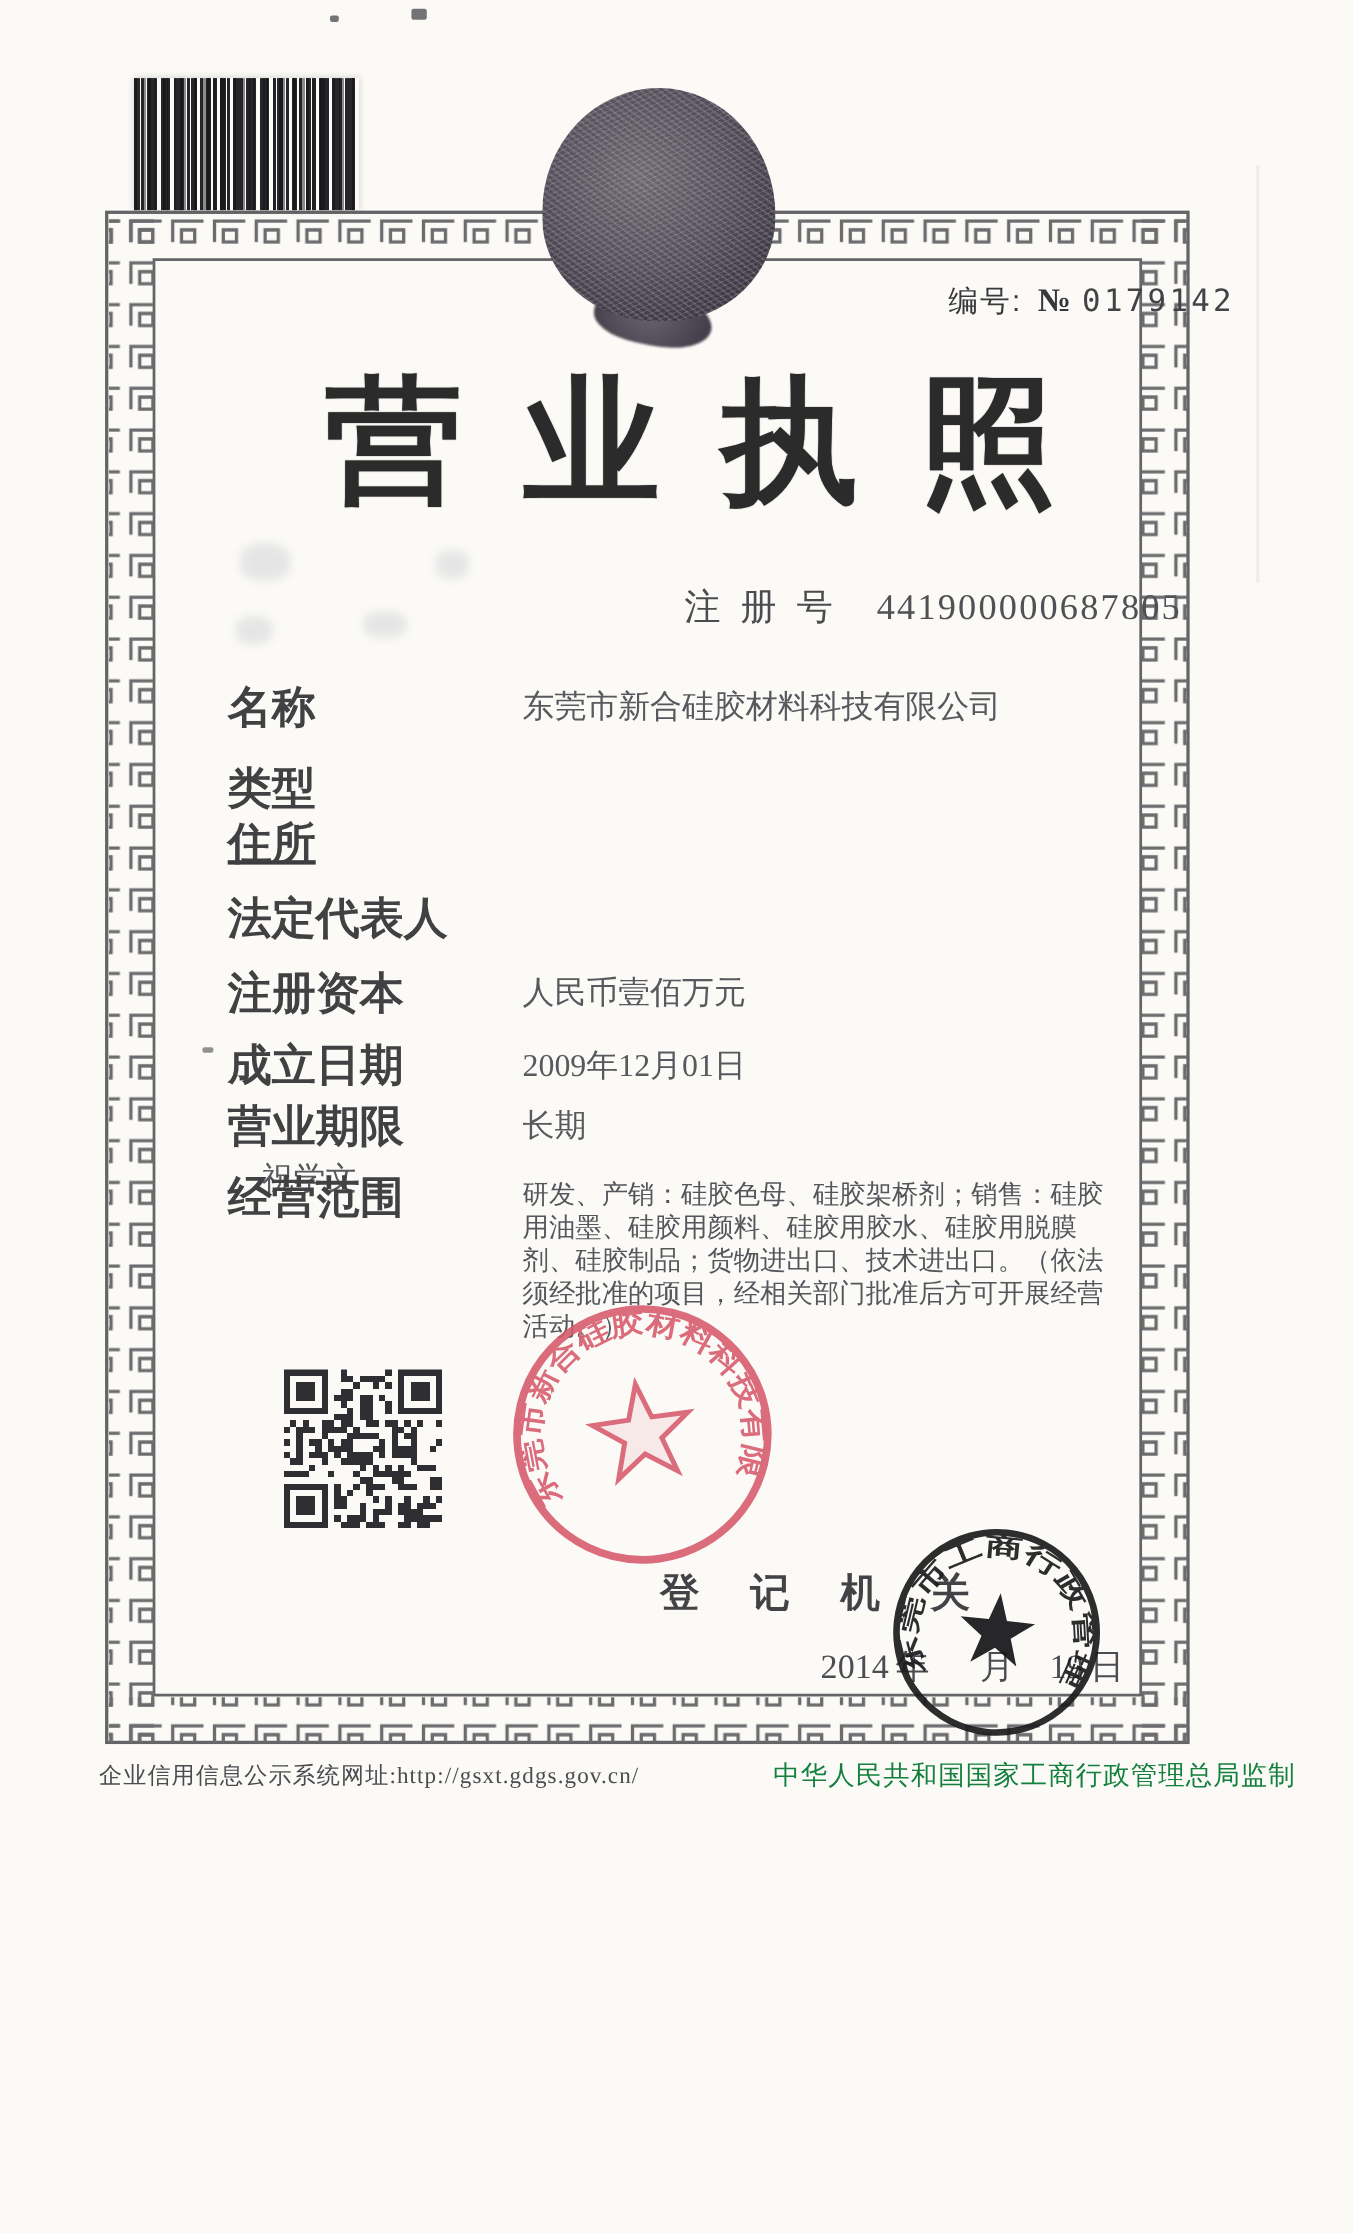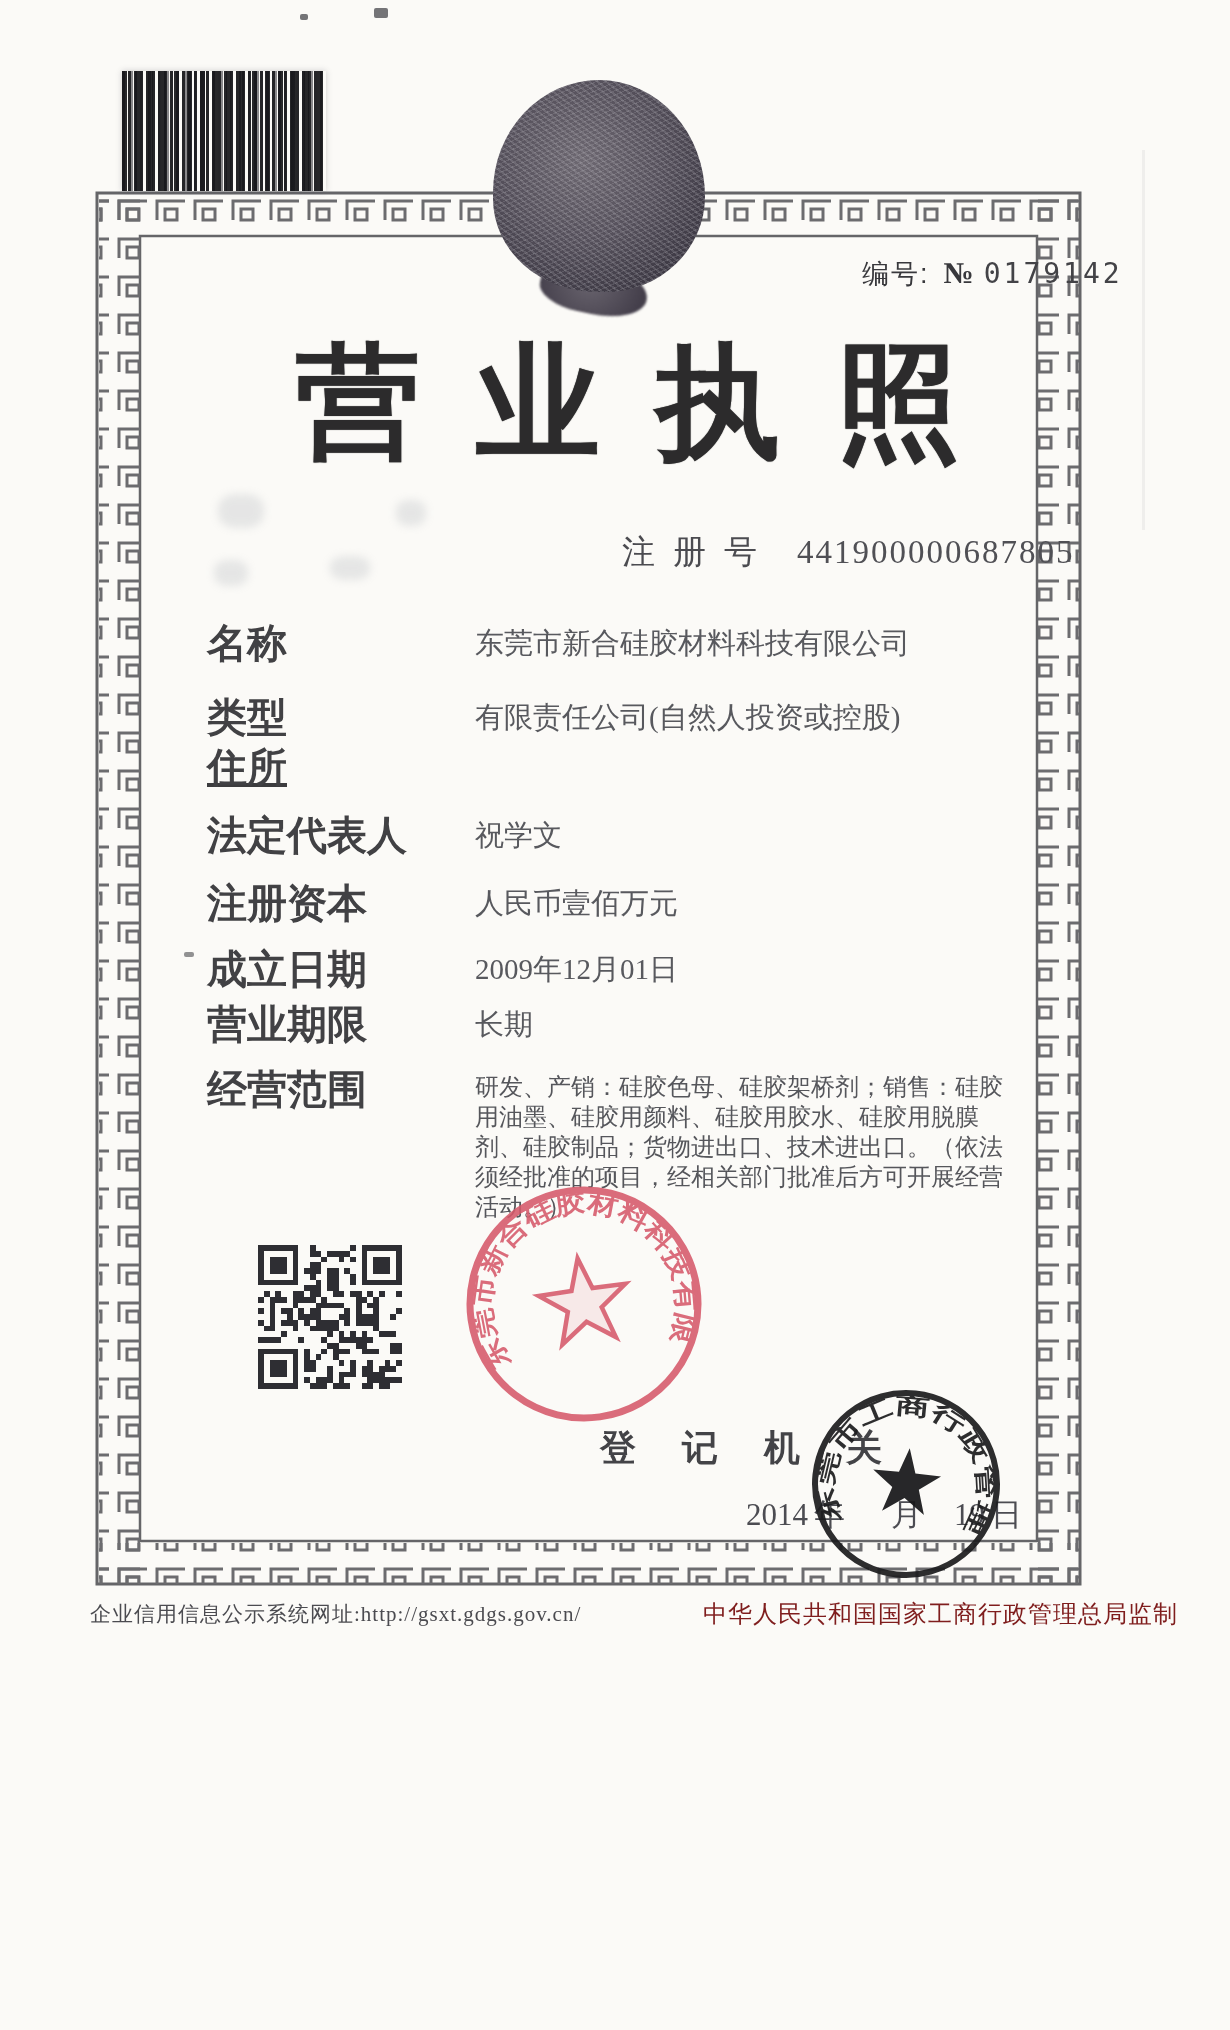--- a/index.html
+++ b/index.html
@@ -90,21 +90,21 @@
     font-family:"Liberation Sans","DejaVu Sans",sans-serif;
     font-size:36px;font-weight:700;letter-spacing:18px;color:#434347;white-space:nowrap;
   }
   .dateline{left:746px;top:1494px;z-index:5;font-size:31px;color:#4c4c52;white-space:nowrap;}
   .dateline span{margin-right:6px;}
   .dateline .gap{display:inline-block;width:34px;}
   .dateline .gap2{display:inline-block;width:20px;}
 
   
   .footer-left{left:90px;top:1600px;z-index:4;font-size:21px;color:#4b4b50;letter-spacing:1px;}
-  .footer-right{left:703px;top:1598px;z-index:4;font-size:24px;color:#7f1d1d;letter-spacing:1px;}
+  .footer-right{left:703px;top:1598px;z-index:4;font-size:24px;color:#15803d;letter-spacing:1px;}
 
   
   .ghost{z-index:2;background:#9aa0a8;border-radius:40%;filter:blur(4px);opacity:.22;}
   .speck{z-index:2;background:#3a3a40;border-radius:2px;opacity:.7;}
   .streak{left:1142px;top:150px;width:3px;height:380px;background:#8a8a90;opacity:.1;z-index:1;}
 </style>
 </head>
 <body>
 
 <svg id="border-svg" class="abs" width="1230" height="2030">
@@ -146,26 +146,25 @@
 <div class="abs regline">
   <span class="rlabel">注册号</span><span class="rnum">441900000687805</span>
 </div>
 
 <div class="abs row" style="top:622px;">
   <div class="flabel">名称</div>
   <div class="fvalue">东莞市新合硅胶材料科技有限公司</div>
 </div>
 <div class="abs row" style="top:696px;">
   <div class="flabel">类型</div>
-  <div class="fvalue">有限责任公司(自然人投资或控股)</div>
 </div>
 <div class="abs row" style="top:746px;text-decoration:underline;">
   <div class="flabel">住所</div>
 </div>
-<div class="abs row" style="top:814px;">
+<div class="abs row" style="top:814px;flex-direction:column;">
   <div class="flabel">法定代表人</div>
   <div class="fvalue">祝学文</div>
 </div>
 <div class="abs row" style="top:882px;">
   <div class="flabel">注册资本</div>
   <div class="fvalue">人民币壹佰万元</div>
 </div>
 <div class="abs row" style="top:948px;justify-content:space-between;">
   <div class="flabel">成立日期</div>
   <div class="fvalue">2009年12月01日</div>

